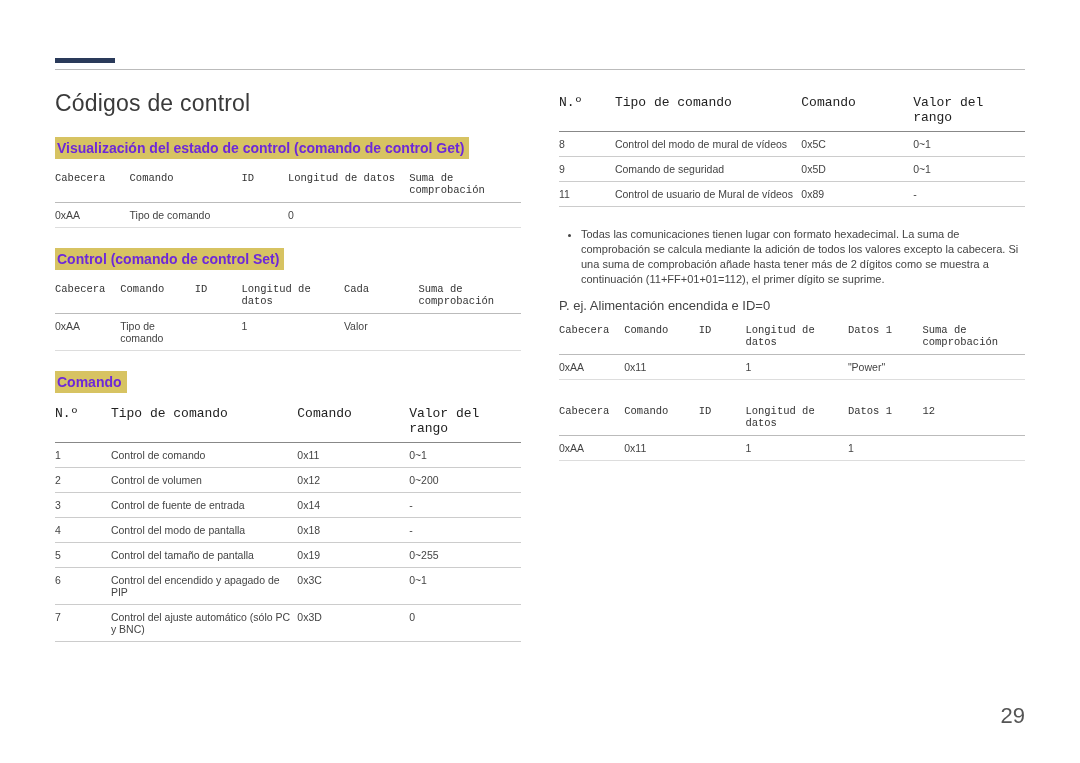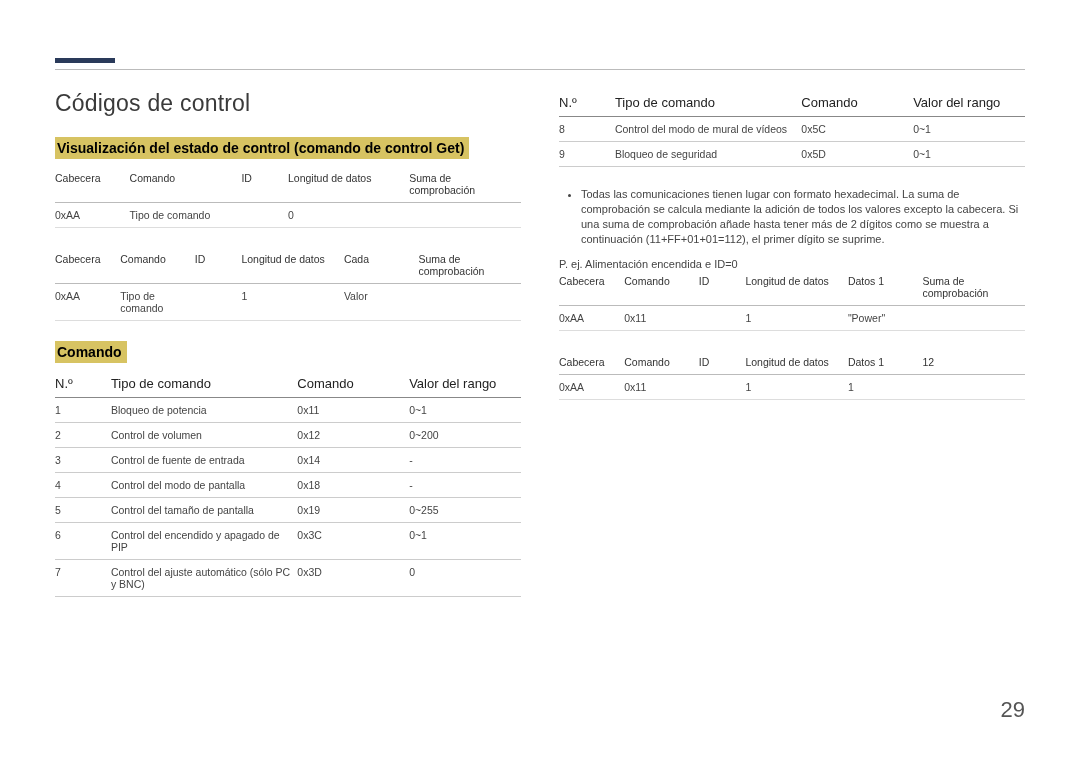--- a/index.html
+++ b/index.html
@@ -36,39 +36,40 @@
 h1 {
   font-size: 23px;
   font-weight: 400;
   color: #3a3a3a;
   margin-bottom: 20px;
   letter-spacing: 0.2px;
 }
 h2 {
   font-size: 14px;
   font-weight: 600;
-  color: #000000;
+  color: #6d28d9;
   background: #d7c362;
   display: inline-block;
   padding: 3px 5px 3px 2px;
   margin-bottom: 8px;
 }
 table {
   width: 100%;
   border-collapse: collapse;
   font-size: 10.5px;
   margin-bottom: 20px;
 }
 th {
   text-align: left;
   font-weight: 400;
   color: #333;
   padding: 5px 4px 6px 0;
   border-bottom: 1px solid #bbb;
   vertical-align: top;
+  font-family: Liberation Mono, monospace;
 }
 td {
   padding: 6px 4px 6px 0;
   border-bottom: 1px solid #ddd;
   vertical-align: top;
   color: #444;
 }
 .cmd-head th {
   font-size: 13px;
   font-weight: 500;
@@ -79,27 +80,27 @@
 .cmd-table td { border-bottom: 1px solid #ccc; }
 ul.notes {
   list-style: disc;
   padding-left: 22px;
   font-size: 11px;
   color: #444;
   margin: 10px 0 12px 0;
 }
 ul.notes li { line-height: 1.35; }
 .caption {
-  font-size: 11px;
+  font-size: 13px;
   color: #444;
-  margin: 4px 0 0 0;
+  margin: 4px 0 6px 0;
 }
 .page-num {
   position: absolute;
-  bottom: 40px;
+  bottom: 34px;
   right: 55px;
   font-size: 22px;
   color: #555;
   font-weight: 400;
 }
 </style>
 </head>
 <body>
 
 <div class="accent-bar"></div>
@@ -130,20 +131,21 @@
       <tr>
         <td>0xAA</td>
         <td>Tipo de comando</td>
         <td></td>
         <td>0</td>
         <td></td>
       </tr>
     </tbody>
       </table>
 
+    <h2>Control (comando de control Set)</h2>
     <table>
       <colgroup>
           <col style="width:14%">
           <col style="width:16%">
           <col style="width:10%">
           <col style="width:22%">
           <col style="width:16%">
           <col style="width:22%">
         </colgroup>
       <tbody>
@@ -178,21 +180,21 @@
           <tr class="cmd-head">
         <th>N.º</th>
         <th>Tipo de comando</th>
         <th>Comando</th>
         <th>Valor del rango</th>
       </tr>
       </tbody>
         <tbody>
           <tr>
             <td>1</td>
-            <td>Bloqueo de potencia</td>
+            <td>Control de comando</td>
             <td>0x11</td>
             <td>0~1</td>
           </tr>
           <tr>
             <td>2</td>
             <td>Control de volumen</td>
             <td>0x12</td>
             <td>0~200</td>
           </tr>
           <tr>
@@ -247,23 +249,29 @@
       </tbody>
         <tbody>
           <tr>
             <td>8</td>
             <td>Control del modo de mural de vídeos</td>
             <td>0x5C</td>
             <td>0~1</td>
           </tr>
           <tr>
             <td>9</td>
-            <td>Bloqueo de seguridad</td>
+            <td>Comando de seguridad</td>
             <td>0x5D</td>
             <td>0~1</td>
+          </tr>
+          <tr>
+            <td>11</td>
+            <td>Control de usuario de Mural de vídeos</td>
+            <td>0x89</td>
+            <td>-</td>
           </tr>
         </tbody>
     </table>
 
     <ul class="notes">
       <li>Todas las comunicaciones tienen lugar con formato hexadecimal. La suma de comprobación se calcula mediante la adición de todos los valores excepto la cabecera. Si una suma de comprobación añade hasta tener más de 2 dígitos como se muestra a continuación (11+FF+01+01=112), el primer dígito se suprime.</li>
     </ul>
 
     <p class="caption">P. ej. Alimentación encendida e ID=0</p>
 

